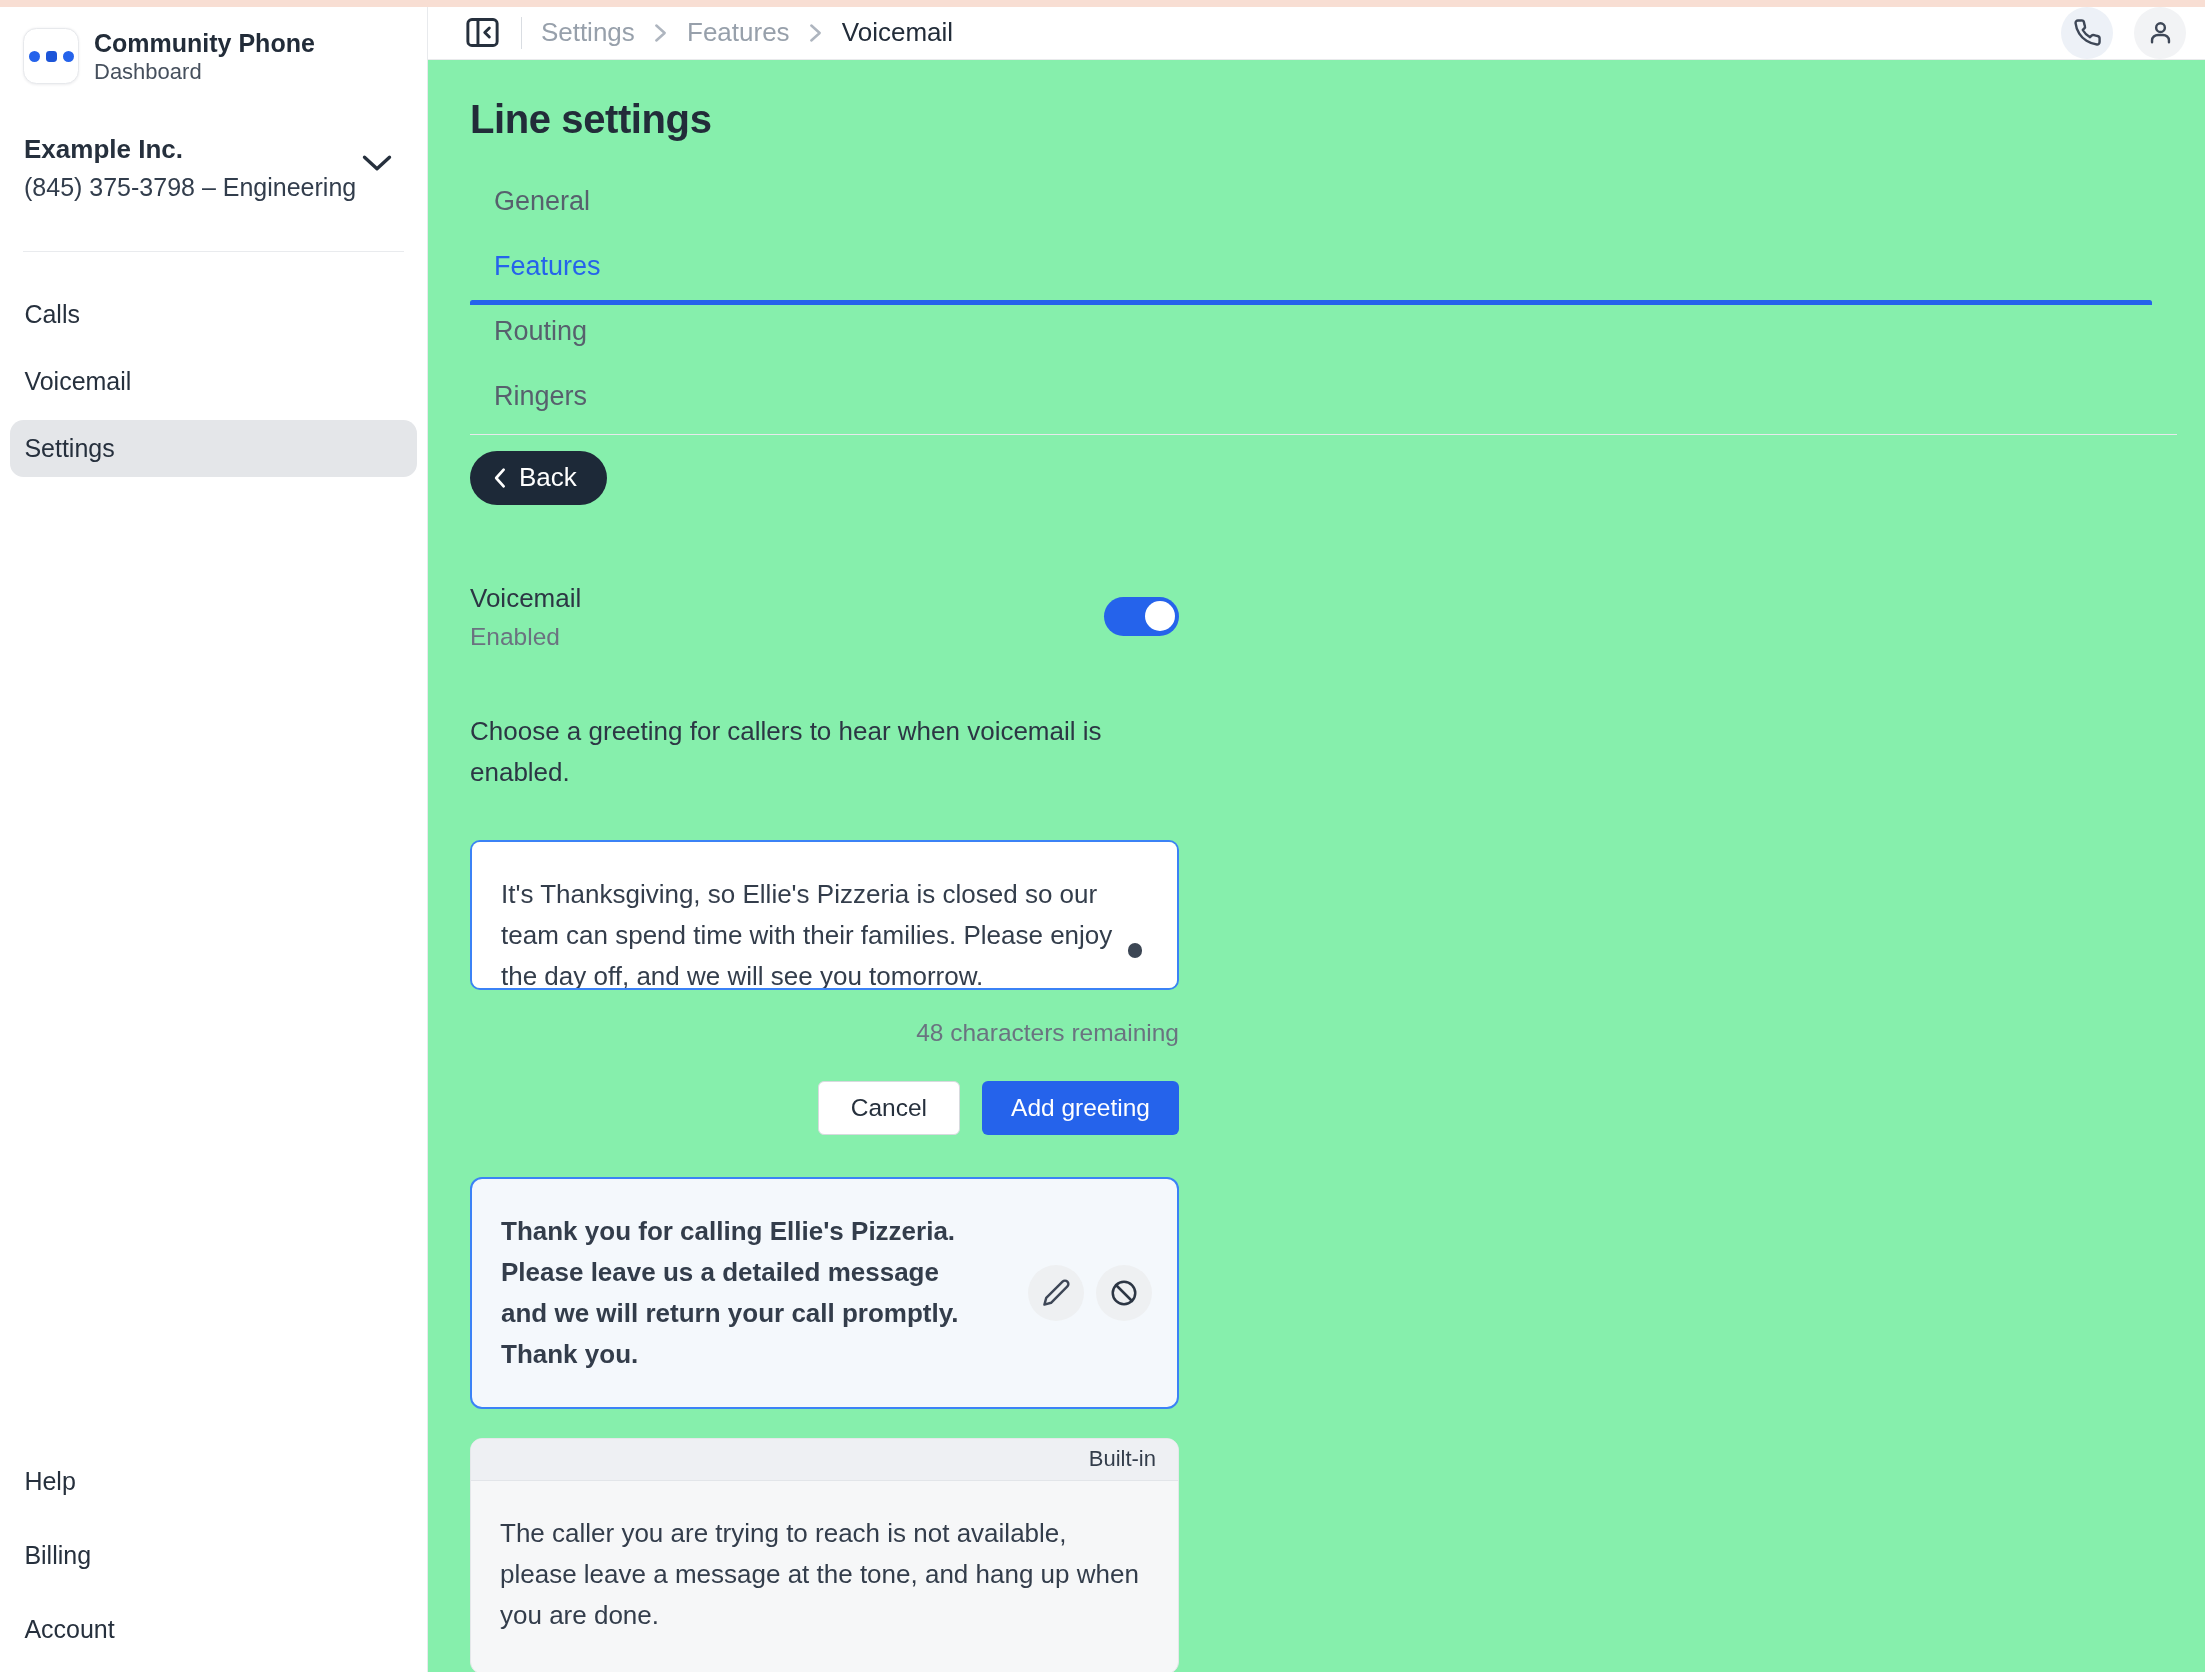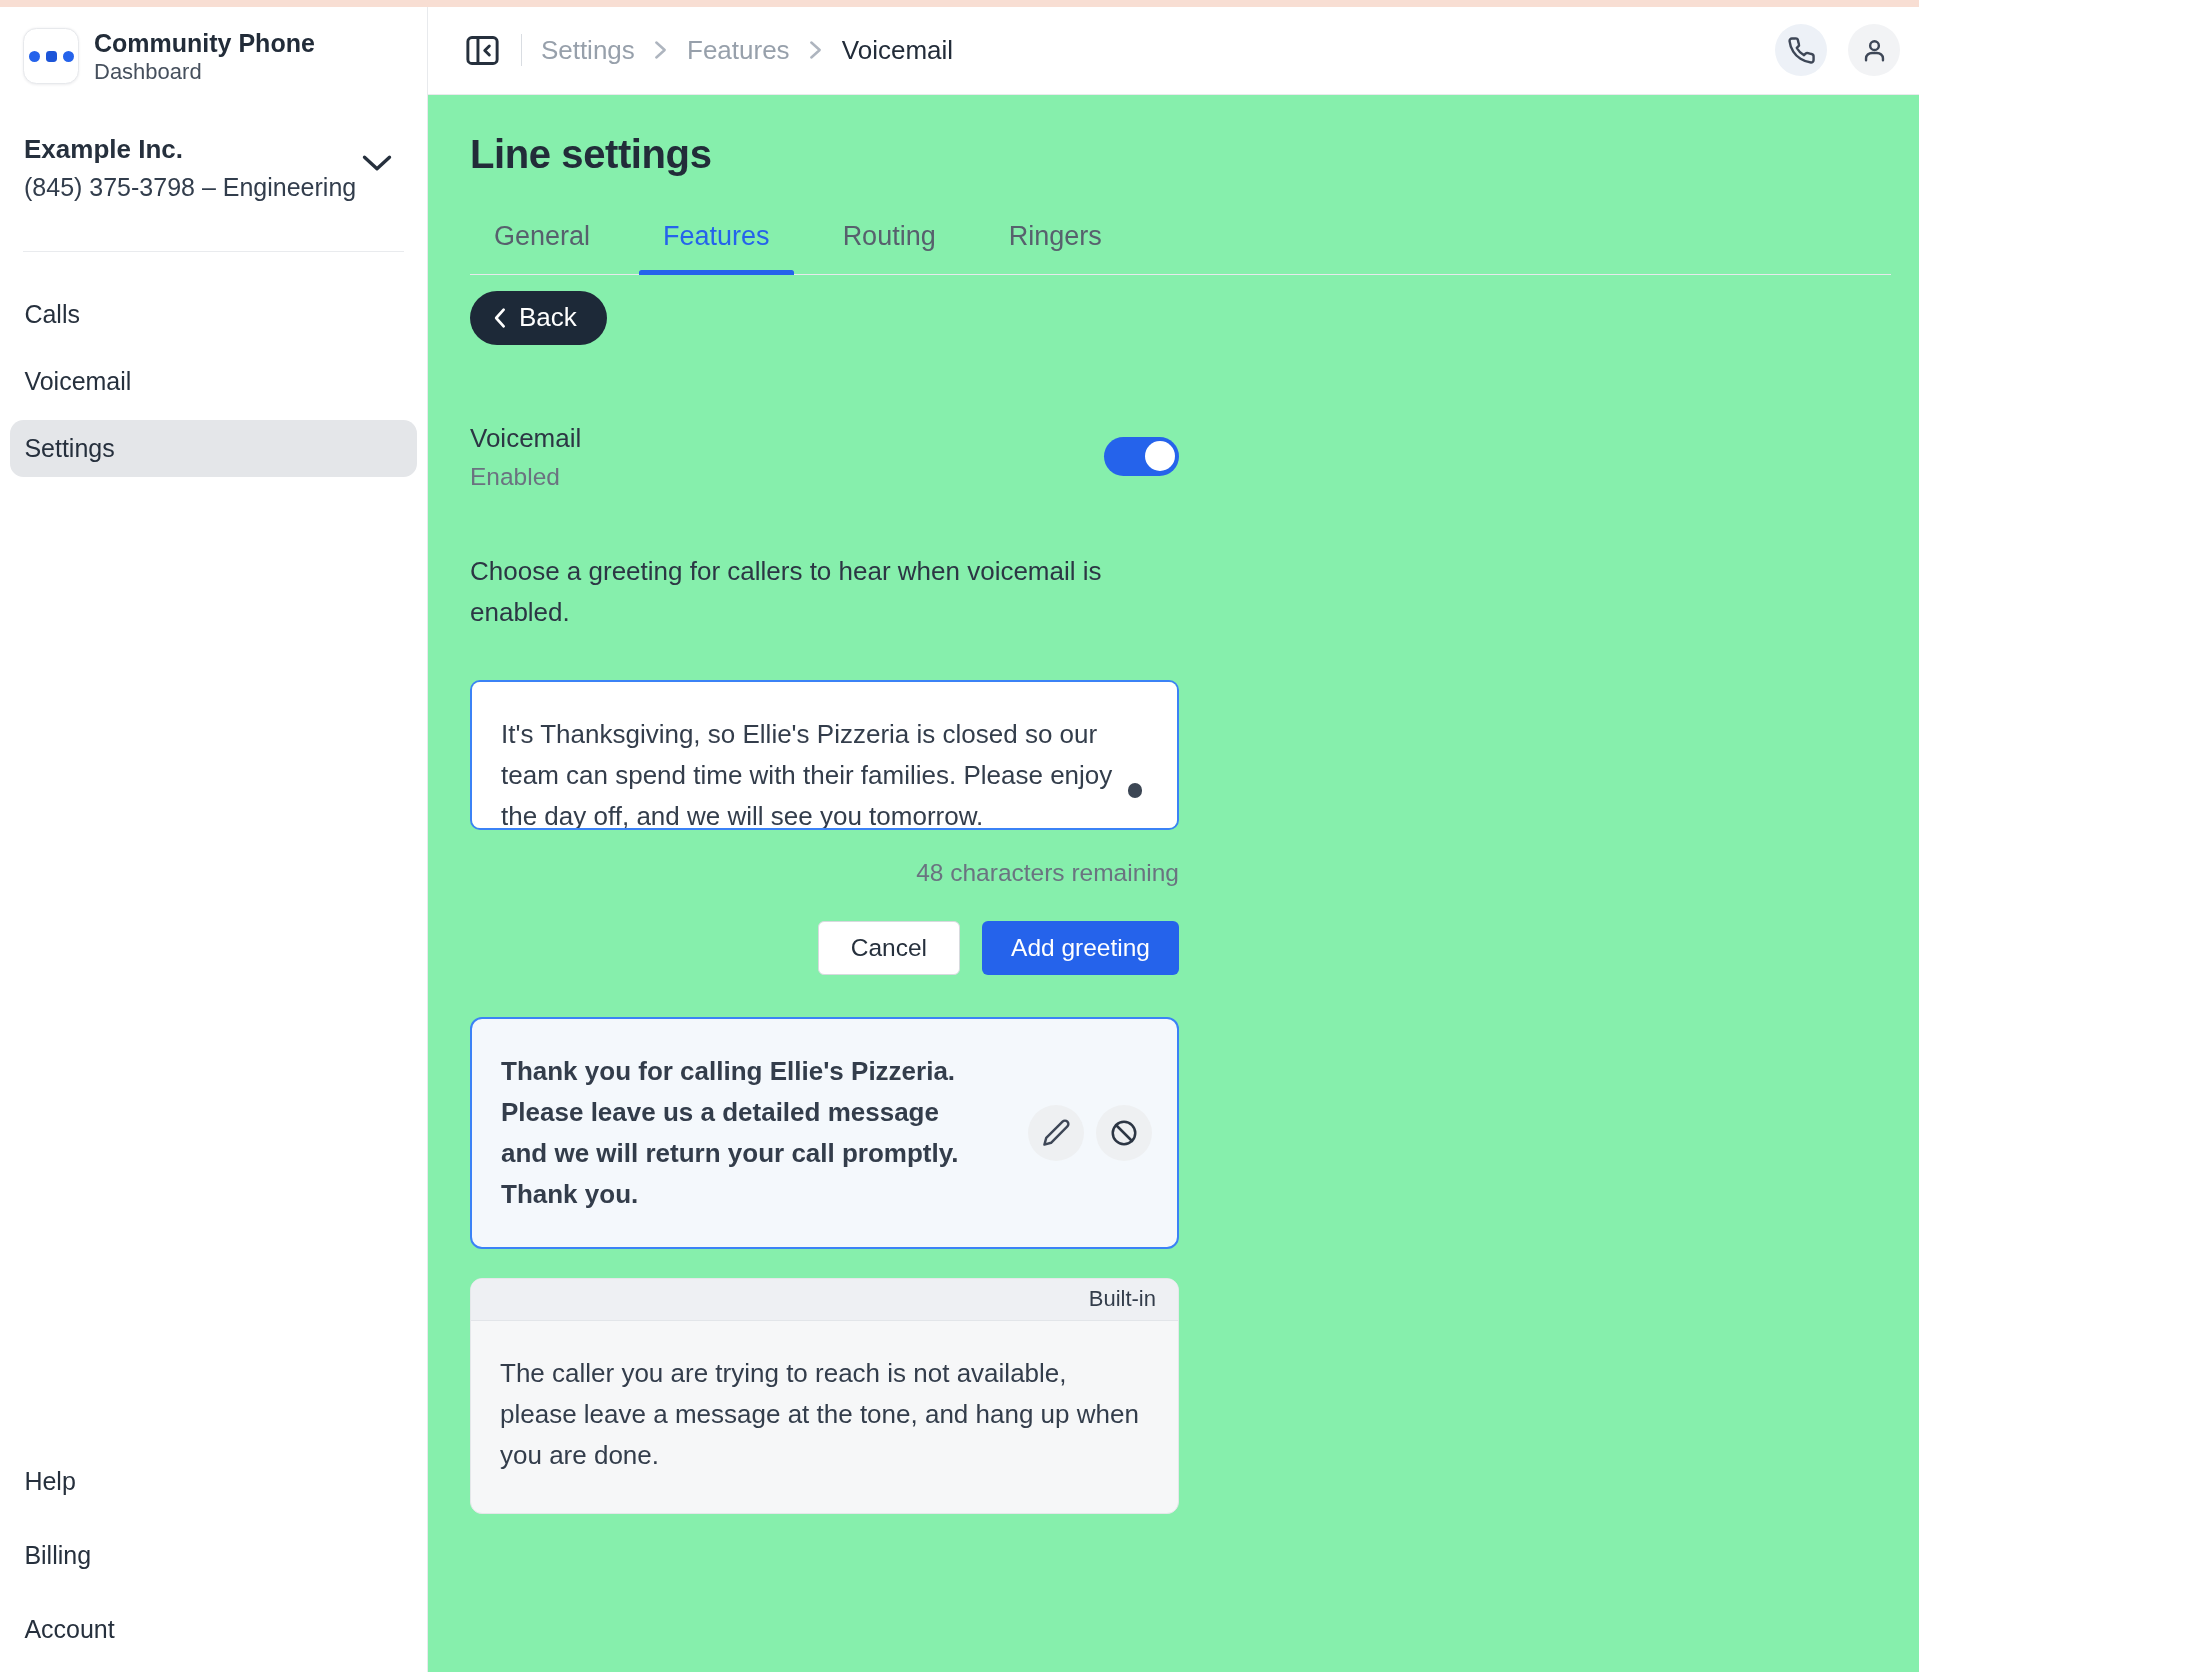--- a/index.html
+++ b/index.html
@@ -1,18 +1,18 @@
 <!DOCTYPE html>
 <html style="font-size:13.5px"><head>
 <meta charset="utf-8">
 <style>
   * { margin: 0; padding: 0; box-sizing: border-box; }
   html, body { background: #ffffff; }
   body { font-family: "Liberation Sans", "DejaVu Sans", sans-serif; color: #26303d; }
-  .page { position: relative; width: 1919px; height: 1673px; background: #ffffff; overflow: hidden; }
+  .page { position: relative; width: 2205px; height: 1673px; background: #ffffff; overflow: hidden; }
 
   
   .accent-bar { height: 6.8px; width: 100%; background: #f8ded3; }
 
   .layout { display: flex; height: 1666px; }
 
   
   .sidebar { position: relative; width: 428px; flex: 0 0 428px; background: #ffffff; border-right: 1.7px solid #e8eaed; }
   .logo-row { display: flex; align-items: center; gap: 15px; padding: 21px 0 0 23px; }
   .logo-box { width: 56px; height: 56px; border-radius: 13.5px; background: #ffffff; border: 0.8px solid #e7e9ec; box-shadow: 0 0.8px 2.5px rgba(20,30,50,.08); display: flex; align-items: center; justify-content: center; gap: 6px; }
@@ -44,21 +44,21 @@
   .crumb.current { color: #222c39; font-weight: 500; }
   .crumb-sep { display: flex; align-items: center; }
   .header-actions { display: flex; align-items: center; gap: 21px; }
   .icon-circle { width: 52px; height: 52px; border-radius: 50%; display: flex; align-items: center; justify-content: center; border: none; cursor: pointer; }
   .icon-circle.phone { background: #edf1f7; }
   .icon-circle.user { background: #f2f3f5; }
 
   .content { flex: 1; background: #86efac; padding: 0 28px 0 42px; }
   .page-title { font-size: 40px; font-weight: 700; color: #222c39; margin-top: 37px; letter-spacing: -0.4px; }
 
-  .tabs { display: flex; margin-top: 32px; border-bottom: 1.7px solid #e7e9ec; }
+  .tabs { display: flex; margin-top: 32px; border-bottom: 1.7px solid #e7e9ec; flex-direction: column; }
   .tab { position: relative; font-size: 27px; color: #57606d; padding: 12px 24px 22px 24px; margin-right: 25px; cursor: pointer; }
   .tab.active { color: #2563eb; font-weight: 500; }
   .tab.active::after { content: ""; position: absolute; left: 0; right: 0; bottom: -1.7px; height: 5px; background: #2563eb; border-radius: 2.5px 2.5px 0 0; }
 
   .back-btn { margin-top: 16px; display: inline-flex; align-items: center; gap: 12px; height: 54px; padding: 0 30px 0 22px; background: #1d2938; color: #ffffff; font-size: 26px; border: none; border-radius: 27px; cursor: pointer; font-family: inherit; }
 
   .col { width: 709px; }
 
   .vm-row { margin-top: 74px; display: flex; align-items: center; justify-content: space-between; }
   .vm-label { font-size: 26px; color: #2c3644; line-height: 39px; }

